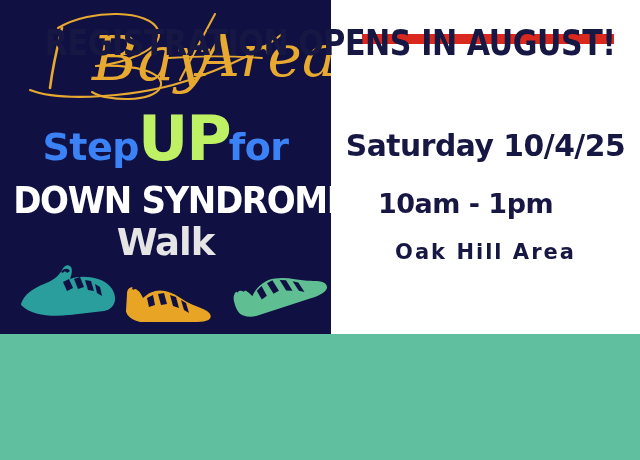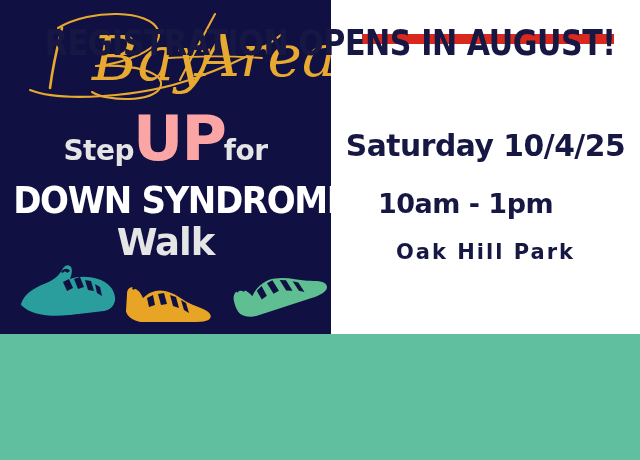--- a/index.html
+++ b/index.html
@@ -45,30 +45,30 @@
     left:0;top:108px;
     width:331px;
     text-align:center;
     white-space:nowrap;
     line-height:1;
   }
   .stepup .w-step,
   .stepup .w-for{
     font-family:"DejaVu Sans", sans-serif;
     font-weight:700;
-    font-size:28px;
-    color:#e5e5e5;
+    font-size:38px;
+    color:#3b82f6;
     letter-spacing:-0.5px;
     vertical-align:baseline;
   }
   .stepup .w-up{
     font-family:"DejaVu Sans", sans-serif;
     font-weight:700;
     font-size:62px;
-    color:#fca5a5;
+    color:#bef264;
     letter-spacing:-2px;
     vertical-align:baseline;
     margin:4px -1px;
   }
 
   
   .down-syndrome{
     position:absolute;
     left:0;top:182px;
     width:331px;
@@ -340,21 +340,21 @@
 
     <div class="std-block">
       <div class="std-rule top"></div>
       <div class="std-rule bottom"></div>
     </div>
 
     <div class="date-line">Saturday 10/4/25</div>
 
     <div class="time-line">10am - 1pm</div>
 
-    <div class="venue-line venue-1">Oak Hill Park</div>
+    <div class="venue-line venue-1">Oak Hill Area</div>
 
   </div>
 
   <div class="green-banner"></div>
 
   <div class="reg-headline">REGISTRATION OPENS IN AUGUST!</div>
 
 
 </div>
 

